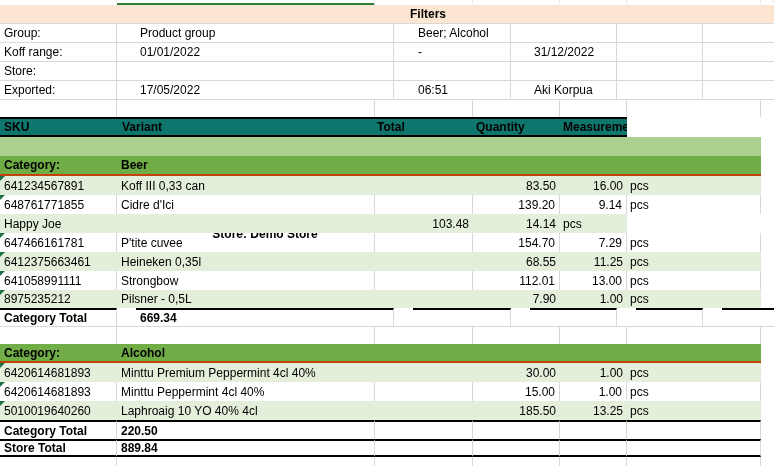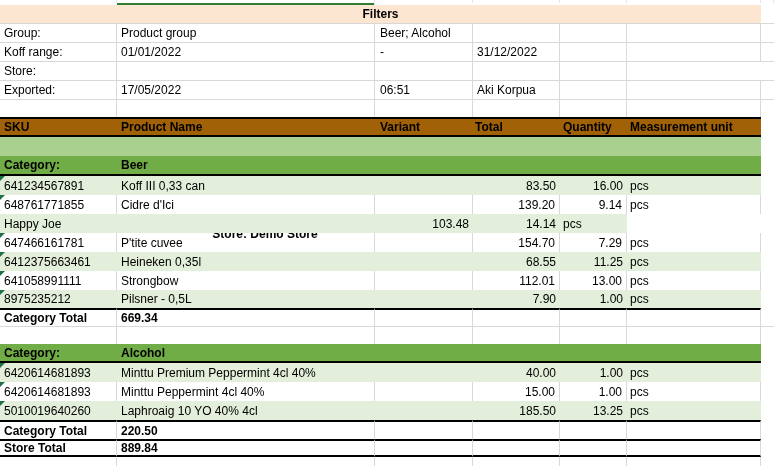--- a/index.html
+++ b/index.html
@@ -16,42 +16,42 @@
 
   .h5  { height:5px; }  .h17 { height:17px; } .h19 { height:19px; }
   .h20 { height:20px; } .h18 { height:18px; } .h9  { height:9px; }
   .cell-l { padding-left:4px;text-align:center; }
   .cell-l5 { padding-left:5px; }
   .num { justify-content:flex-end; padding-right:4px; }
 
   
   .lined > div { border-right:1px solid #d8d8d8; }
   .lined > div:last-child { border-right:none; }
-  .hb { border-bottom:1px solid #d8d8d8; }
+  .hb { border-bottom:1px solid #d8d8d8;gap:19px; }
 
   
   .strip { position:relative; }
   .strip > div { border-right:1px solid #e4e4e4; }
   .accent-bar { position:absolute; left:117px; top:0; width:258px; height:4px; background:#2e7d32; }
 
   
   .filters-row > .merged { grid-column:1 / 7; justify-content:center; background:#fce5d1; font-weight:bold; }
 
   
-  .head-row > div { background:#a16207; border-top:2px solid #000; border-bottom:2px solid #000; font-weight:bold; }
+  .head-row > div { background:#0f766e; border-top:2px solid #000; border-bottom:2px solid #000; font-weight:bold; }
   .head-row > .g { background:#fff; border:none; }
 
   
   .banner-row > div { background:#a9d08e; }
   .banner-row > .g { background:#fff; }
   .banner-row .banner-text { position:absolute; left:0; top:0; width:530px; height:100%;
     display:flex; align-items:center; justify-content:center; font-weight:bold; }
 
   
-  .cat-row > div { background:#71ad47; border-bottom:2px solid #000000; font-weight:bold; }
+  .cat-row > div { background:#71ad47; border-bottom:2px solid #c2410c; font-weight:bold; }
   .cat-row > .g { background:#fff; border:none; }
 
   
   .alt > div { background:#e3efda; }
   .alt > .g { background:#fff; }
 
   
   .total-row > div { border-top:2px solid #000; font-weight:bold; }
   .total-row > .g { border-top:none; }
   .store-total-row > div { border-top:2px solid #000; border-bottom:2px solid #000; font-weight:bold; }
@@ -125,21 +125,20 @@
       <div></div>
     <div></div>
       <div></div>
     <div></div>
       <div></div>
     <div class="g"></div>
   </div>
 
   <div class="r h20 head-row">
     <div class="cell-l">SKU</div>
-    <div class="cell-l">Product Name</div>
     <div class="cell-l5">Variant</div>
     <div style="padding-left:2px">Total</div>
     <div style="padding-left:3px">Quantity</div>
     <div style="padding-left:3px">Measurement unit</div>
     <div class="g"></div>
   </div>
 
   <div class="r h19 banner-row">
     <div style="grid-column:1/7"></div>
     <div class="g"></div>
@@ -267,21 +266,21 @@
     <div class="g"></div>
   </div>
 
   <div class="r h19 alt">
     <div class="cell-l">
         <i class="tri"></i>
         <span>6420614681893</span>
       </div>
     <div class="cell-l">Minttu Premium Peppermint 4cl 40%</div>
     <div></div>
-    <div class="num">40.00</div>
+    <div class="num">30.00</div>
     <div class="num">1.00</div>
     <div style="padding-left:3px">pcs</div>
     <div class="g"></div>
   </div>
   <div class="r h19 lined">
     <div class="cell-l">
         <i class="tri"></i>
         <span>6420614681893</span>
       </div>
     <div class="cell-l">Minttu Peppermint 4cl 40%</div>

